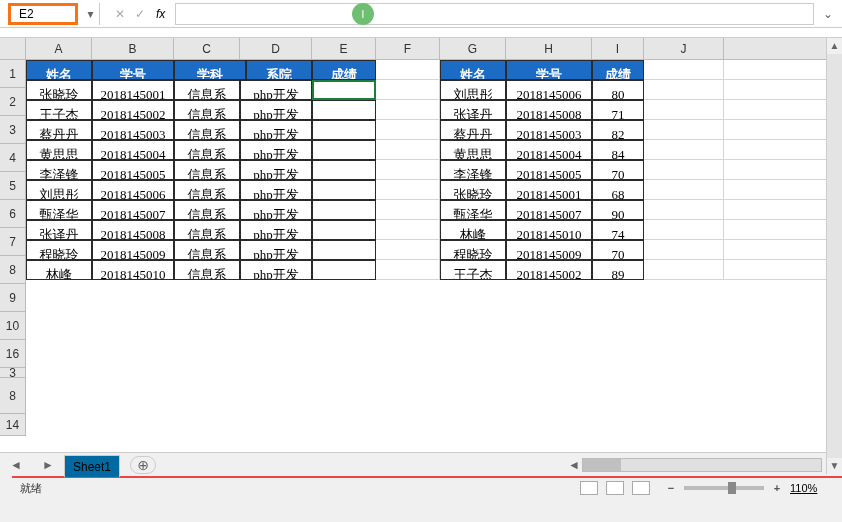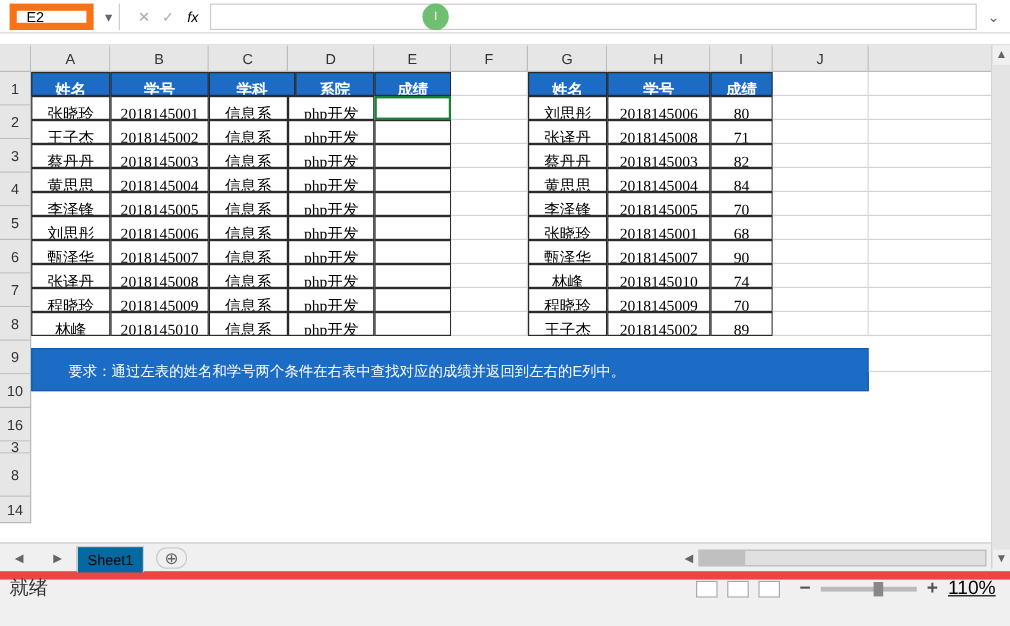--- a/index.html
+++ b/index.html
@@ -1,19 +1,19 @@
 <!DOCTYPE html>
 <html><head>
   <meta charset="utf-8">
   <style>
     * { margin: 0; padding: 0; box-sizing: border-box; font-family: "Microsoft YaHei", sans-serif; }
     body { background: #f0f0f0; width: 842px; height: 522px; overflow: hidden; position: relative; }
     .cursor-indicator { position: absolute; top: 3px; left: 352px; width: 22px; height: 22px; background: #6fbf73; border-radius: 50%; z-index: 100; display: flex; align-items: center; justify-content: center; color: #fff; font-size: 10px; }
     .formula-bar { display: flex; align-items: center; height: 28px; background: #fff; border-bottom: 1px solid #ccc; font-size: 12px; }
-    .name-box { width: 70px; padding: 0 8px; border: 6px solid #f97316; height: 22px; margin: 0 4px 0 8px; display: flex; align-items: center; }
+    .name-box { width: 70px; padding: 0 8px; border: 3px solid #f97316; height: 22px; margin: 0 4px 0 8px; display: flex; align-items: center; }
     .name-dd { width: 18px; text-align: center; color: #666; cursor: pointer; border-right: 1px solid #ccc; height: 22px; line-height: 22px; margin-right: 10px; }
     .fx-btn { width: 20px; text-align: center; color: #888; }
     .fx-cancel { color: #aaa; }
     .fx-confirm { color: #aaa; }
     .fx-label { font-style: italic; margin: 12px 6px; }
     .formula-input { flex: 1; height: 22px; padding: 0 6px; border: 1px solid #ccc; margin: 0 4px; }
     .formula-dd { width: 20px; text-align: center; color: #666; margin-right: 4px; cursor: pointer; }
     .spacer-row { height: 10px; background: #fff; border-bottom: 1px solid #ccc; }
     .grid-area { display: flex; height: 414px; background: #fff; }
     .col-headers { display: flex; height: 22px; }
@@ -35,21 +35,21 @@
     .g-extra{width:110px;}
     .tabs-bar { display: flex; align-items: center; height: 24px; background: #f0f0f0; border-top: 1px solid #ccc; font-size: 12px; }
     .tab-nav { width: 32px; text-align: center; color: #666; cursor: pointer; }
     .tab { padding: 0 8px; background: #0369a1; border: 1px solid #ccc; border-bottom: none; height: 22px; line-height: 22px; margin-top: 2px; }
     .tab-add { width: 26px; height: 18px; border: 1px solid #ccc; border-radius: 9px; text-align: center; line-height: 16px; margin-left: 10px; color: #666; cursor: pointer; font-size: 14px; }
     .tab-split { flex: 1; }
     .hscroll-box { width: 280px; display: flex; align-items: center; padding: 0 4px; }
     .hscroll { flex: 1; height: 14px; background: #e0e0e0; border: 1px solid #bbb; position: relative; }
     .hscroll-thumb { position: absolute; left: 0; top: 0; width: 38px; height: 12px; background: #c0c0c0; }
     .hs-btn { width: 16px; text-align: center; color: #666; cursor: pointer; }
-    .status-bar { display: flex; align-items: center; height: 22px; background: #f0f0f0; border-top: 7px solid #ef4444; font-size: 16px; padding: 0 8px; }
+    .status-bar { display: flex; align-items: center; height: 22px; background: #f0f0f0; border-top: 2px solid #ef4444; font-size: 11px; padding: 0 8px; margin-left: 12px; }
     .status-left { flex: 1; color: #333; }
     .status-icons { display: flex; gap: 8px; color: #666; }
     .sicon { width: 18px; height: 14px; border: 1px solid #aaa; background: #fff; cursor: pointer; }
     .zoom-ctrl { display: flex; align-items: center; gap: 6px; margin-left: 14px; }
     .zoom-btn { width: 14px; text-align: center; cursor: pointer; color: #555; font-weight: bold; }
     .zoom-slider { width: 80px; height: 4px; background: #bbb; position: relative; }
     .zoom-thumb { position: absolute; left: 44px; top: -4px; width: 8px; height: 12px; background: #888; }
     .zoom-pct { width: 44px; text-align: left; text-decoration: underline; }
     .vscroll { position: absolute; right: 0; top: 38px; width: 16px; height: 436px; background: #f0f0f0; border-left: 1px solid #ccc; }
     .vscroll-btn { height: 16px; text-align: center; color: #666; font-size: 10px; line-height: 16px; cursor: pointer; }
@@ -243,24 +243,20 @@
           <div class="cell data-cell col-D">php开发</div>
           <div class="cell data-cell col-E"></div>
           <div class="cell blank-cell col-F"></div>
           <div class="cell data-cell col-G">王子杰</div>
           <div class="cell data-cell col-H">2018145002</div>
           <div class="cell data-cell col-I">89</div>
           <div class="cell blank-cell col-J"></div>
           <div class="cell blank-cell g-extra"></div>
         </div>
         <div class="grid-row note-spacer-top" style="height: 10px;"></div>
-        <div class="grid-row">
-          <div class="cell note-row" style="width: 698px; border: 1px solid rgb(21, 90, 158);">要求：通过左表的姓名和学号两个条件在右表中查找对应的成绩并返回到左右的E列中。</div>
-          <div class="cell blank-cell g-extra"></div>
-        </div>
         <div class="grid-row" style="height: 22px;"></div>
       </div>
   </div>
 </div>
 
 <div class="vscroll">
   <div class="vscroll-btn">▲</div>
   <div class="vscroll-track"></div>
   <div class="vscroll-btn">▼</div>
 </div>

